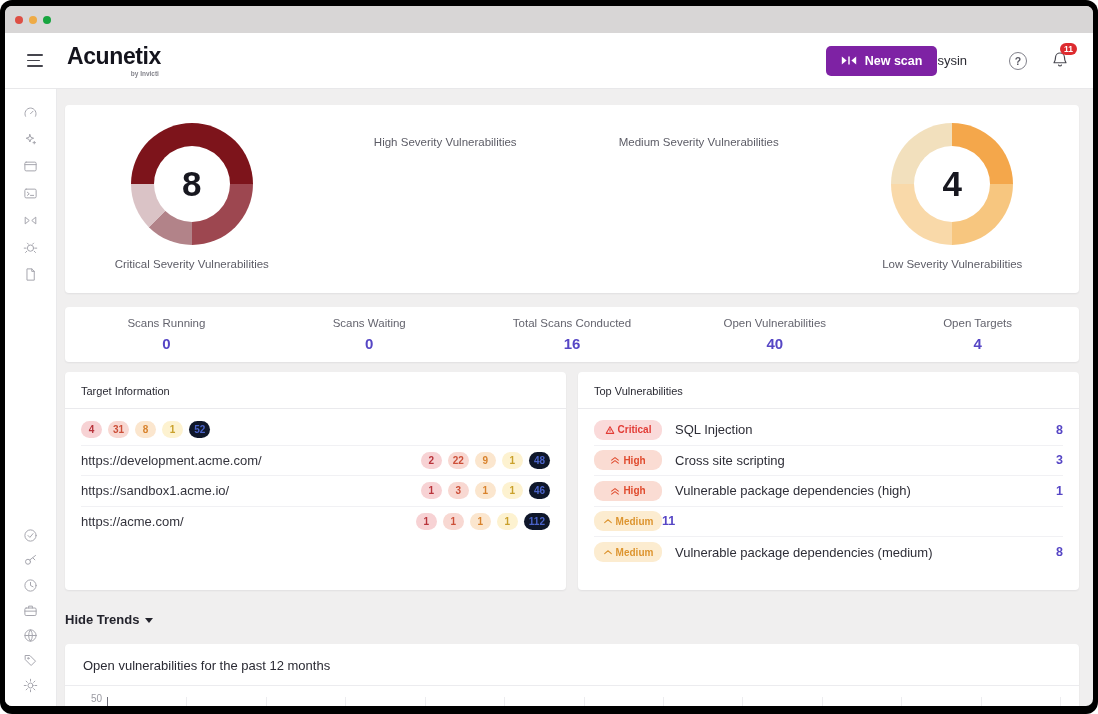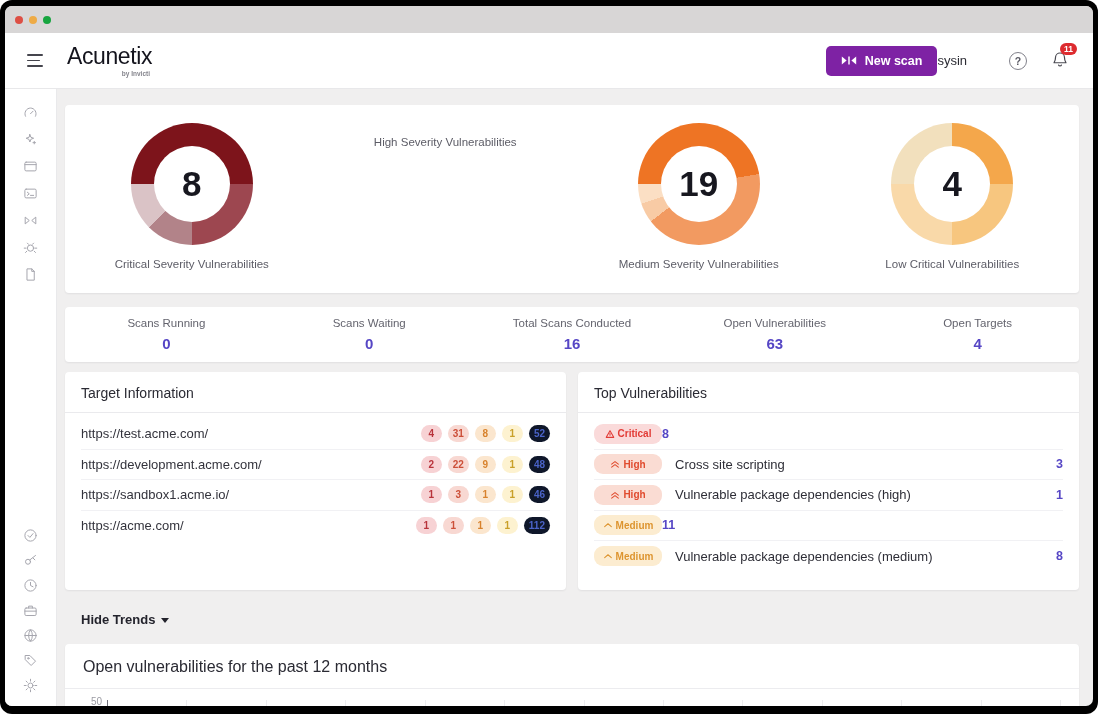--- a/index.html
+++ b/index.html
@@ -14,21 +14,21 @@
   .tl-red { background: #dd4f44; }
   .tl-yellow { background: #eeab46; }
   .tl-green { background: #17a53f; }
 
   
   .appheader { height: 56px; flex: 0 0 56px; background: #fff; border-bottom: 1px solid #e8e8ea; display: flex; align-items: center; padding: 0 24px 0 20px; }
   .hamburger { display: flex; flex-direction: column; gap: 3.5px; cursor: pointer; padding: 4px 2px; }
   .hamburger span { display: block; width: 16px; height: 1.8px; background: #45454d; border-radius: 1px; }
   .hamburger span:nth-child(2) { width: 13px; }
   .logo-block { margin-left: 22px; display: flex; flex-direction: column; align-items: flex-end; }
-  .logo-name { font-size: 23px; font-weight: 400; letter-spacing: -0.4px; color: #14141d; line-height: 1; }
+  .logo-name { font-size: 23px; font-weight: 700; letter-spacing: -0.4px; color: #14141d; line-height: 1; }
   .logo-sub { font-size: 6.5px; font-weight: 700; color: #85858d; margin-top: 2px; margin-right: 2px; }
   .header-spacer { flex: 1; }
   .new-scan-btn { display: flex; align-items: center; gap: 8px; background: #7e22a4; color: #fff; border: none; border-radius: 5px; padding: 8px 15px; font-size: 12.5px; font-weight: 700; font-family: inherit; cursor: pointer; }
   .username { font-size: 13px; color: #2c2c34; }
   .help-btn { margin-left: 42px; width: 18px; height: 18px; border-radius: 50%; border: 1.4px solid #80808a; color: #5a5a64; font-size: 10.5px; font-weight: 700; display: flex; align-items: center; justify-content: center; cursor: pointer; }
   .bell-wrap { margin-left: 24px; position: relative; cursor: pointer; }
   .notif-badge { position: absolute; top: -7px; right: -8px; background: #dd2b2f; color: #fff; font-size: 8.5px; font-weight: 700; border-radius: 8px; padding: 2px 4px; line-height: 1; }
 
   
   .content-row { flex: 1; display: flex; min-height: 0; }
@@ -52,21 +52,21 @@
 
   
   .stats-card { margin-top: 14px; height: 55px; flex: 0 0 55px; display: flex; }
   .stat { flex: 1; display: flex; flex-direction: column; align-items: center; padding-top: 10px; }
   .stat-label { font-size: 11.5px; color: #64646e; }
   .stat-value { margin-top: 6px; font-size: 15px; font-weight: 700; color: #5646c5; cursor: pointer; }
 
   
   .two-col { margin-top: 10px; display: flex; gap: 12px; height: 218px; flex: 0 0 218px; }
   .panel { flex: 1; display: flex; flex-direction: column; overflow: hidden; }
-  .panel-header { padding: 13px 16px 11px; font-size: 14px; color: #2a2a33; border-bottom: 1px solid #eaeaed; }
+  .panel-header { padding: 13px 16px 11px; font-size: 11px; color: #2a2a33; border-bottom: 1px solid #eaeaed; }
   .panel-body { padding: 6px 16px 0; }
   .t-row, .v-row { height: 30.5px; display: flex; align-items: center; border-bottom: 1px solid #f1f1f4; cursor: pointer; }
   .t-row:last-child, .v-row:last-child { border-bottom: none; }
   .t-url { flex: 1; font-size: 13px; color: #33333c; }
   .badge-set { display: flex; gap: 6px; }
   .badge { min-width: 21px; height: 17px; border-radius: 9px; padding: 0 5px; font-size: 10px; font-weight: 700; display: flex; align-items: center; justify-content: center; }
   .b-crit { background: #f7d2d4; color: #b8333b; }
   .b-high { background: #f8d8d2; color: #cc4f38; }
   .b-med  { background: #fbe6ce; color: #d8822c; }
   .b-low  { background: #fdf2d0; color: #c9a02a; }
@@ -74,26 +74,26 @@
 
   .pill { width: 68px; flex: 0 0 68px; height: 20px; border-radius: 9px; font-size: 10px; font-weight: 700; display: flex; align-items: center; justify-content: center; gap: 3px; }
   .pill svg { width: 10px; height: 10px; stroke: currentColor; fill: none; stroke-width: 1.3; stroke-linecap: round; stroke-linejoin: round; }
   .p-crit { background: #fadada; color: #e23b36; }
   .p-high { background: #fadcd3; color: #e04b2e; }
   .p-med  { background: #fcecd0; color: #dd9530; }
   .v-name { flex: 1; margin-left: 13px; font-size: 13px; color: #2e2e37; }
   .v-count { font-size: 12.5px; font-weight: 700; color: #5646c5; }
 
   
-  .trends-toggle { margin: 22px 0 0 16px; height: 18px; display: flex; align-items: center; gap: 6px; cursor: pointer; }
+  .trends-toggle { margin: 22px 0 0 0; height: 18px; display: flex; align-items: center; gap: 6px; cursor: pointer; }
   .trends-toggle-label { font-size: 13px; font-weight: 700; color: #23232c; }
   .caret-down { width: 0; height: 0; border-left: 4px solid transparent; border-right: 4px solid transparent; border-top: 5px solid #23232c; margin-top: 2px; }
 
   .chart-card { margin-top: 17px; height: 120px; flex: 0 0 120px; display: flex; flex-direction: column; }
-  .chart-title { padding: 14px 18px 12px; font-size: 16px; color: #2a2a33; border-bottom: 1px solid #ececef; }
+  .chart-title { padding: 14px 18px 12px; font-size: 13px; color: #2a2a33; border-bottom: 1px solid #ececef; }
   .chart-plot { display: flex; padding: 11px 18px 0 14px; flex: 1; }
   .y-tick { width: 28px; font-size: 10px; color: #9b9ba3; text-align: right; padding-right: 5px; line-height: 1; margin-top: -3px; }
   .plot-area { flex: 1; border-left: 1.5px solid #71717b; display: flex; }
   .plot-cell { flex: 1; border-right: 1px solid #ededf0; }
 </style>
 </head>
 <body>
 
 <div class="screen">
   <div class="window">
@@ -236,67 +236,61 @@
               <div class="donut-hole">
                   <span class="donut-value">8</span>
                 </div>
             </div>
             <div class="donut-label">Critical Severity Vulnerabilities</div>
           </div>
           <div class="donut-col">
             <div class="donut-label">High Severity Vulnerabilities</div>
           </div>
           <div class="donut-col">
-            <div class="donut" style="background: conic-gradient(from 270deg, rgb(238, 116, 36) 0deg, rgb(238, 116, 36) 170.526deg, rgb(242, 154, 97) 170.526deg, rgb(242, 154, 97) 322.105deg, rgb(248, 203, 165) 322.105deg, rgb(248, 203, 165) 341.053deg, rgb(251, 223, 196) 341.053deg, rgb(251, 223, 196) 360deg);">
-              <div class="donut-hole">
-                  <span class="donut-value">19</span>
-                </div>
-            </div>
             <div class="donut-label">Medium Severity Vulnerabilities</div>
           </div>
           <div class="donut-col">
             <div class="donut" style="background: conic-gradient(rgb(244, 167, 75) 0deg, rgb(244, 167, 75) 90deg, rgb(247, 198, 127) 90deg, rgb(247, 198, 127) 180deg, rgb(249, 217, 169) 180deg, rgb(249, 217, 169) 270deg, rgb(242, 224, 189) 270deg, rgb(242, 224, 189) 360deg);">
               <div class="donut-hole">
                   <span class="donut-value">4</span>
                 </div>
             </div>
-            <div class="donut-label">Low Critical Vulnerabilities</div>
+            <div class="donut-label">Low Severity Vulnerabilities</div>
           </div>
         </div>
 
         <div class="card stats-card">
           <div class="stat">
             <span class="stat-label">Scans Running</span>
             <span class="stat-value">0</span>
           </div>
           <div class="stat">
             <span class="stat-label">Scans Waiting</span>
             <span class="stat-value">0</span>
           </div>
           <div class="stat">
             <span class="stat-label">Total Scans Conducted</span>
             <span class="stat-value">16</span>
           </div>
           <div class="stat">
             <span class="stat-label">Open Vulnerabilities</span>
-            <span class="stat-value">63</span>
+            <span class="stat-value">40</span>
           </div>
           <div class="stat">
             <span class="stat-label">Open Targets</span>
             <span class="stat-value">4</span>
           </div>
         </div>
 
         <div class="two-col">
 
           <div class="card panel">
             <div class="panel-header">Target Information</div>
             <div class="panel-body">
               <div class="t-row">
-                <span class="t-url">https://test.acme.com/</span>
                 <span class="badge-set">
                   <span class="badge b-crit">4</span>
                   <span class="badge b-high">31</span>
                   <span class="badge b-med">8</span>
                   <span class="badge b-low">1</span>
                   <span class="badge b-info">52</span>
                 </span>
               </div>
               <div class="t-row">
                 <span class="t-url">https://development.acme.com/</span>
@@ -335,20 +329,21 @@
             <div class="panel-header">Top Vulnerabilities</div>
             <div class="panel-body">
               <div class="v-row">
                 <span class="pill p-crit">
                   <svg viewBox="0 0 12 12">
                       <path d="M6 2l4.5 8h-9z"></path>
                       <path d="M6 5.4v2"></path>
                     </svg>
                   <span>Critical</span>
                 </span>
+                <span class="v-name">SQL Injection</span>
                 <span class="v-count">8</span>
               </div>
               <div class="v-row">
                 <span class="pill p-high">
                   <svg viewBox="0 0 12 12">
                       <path d="M2 6.2l4-3 4 3"></path>
                       <path d="M2 9.8l4-3 4 3"></path>
                     </svg>
                   <span>High</span>
                 </span>

